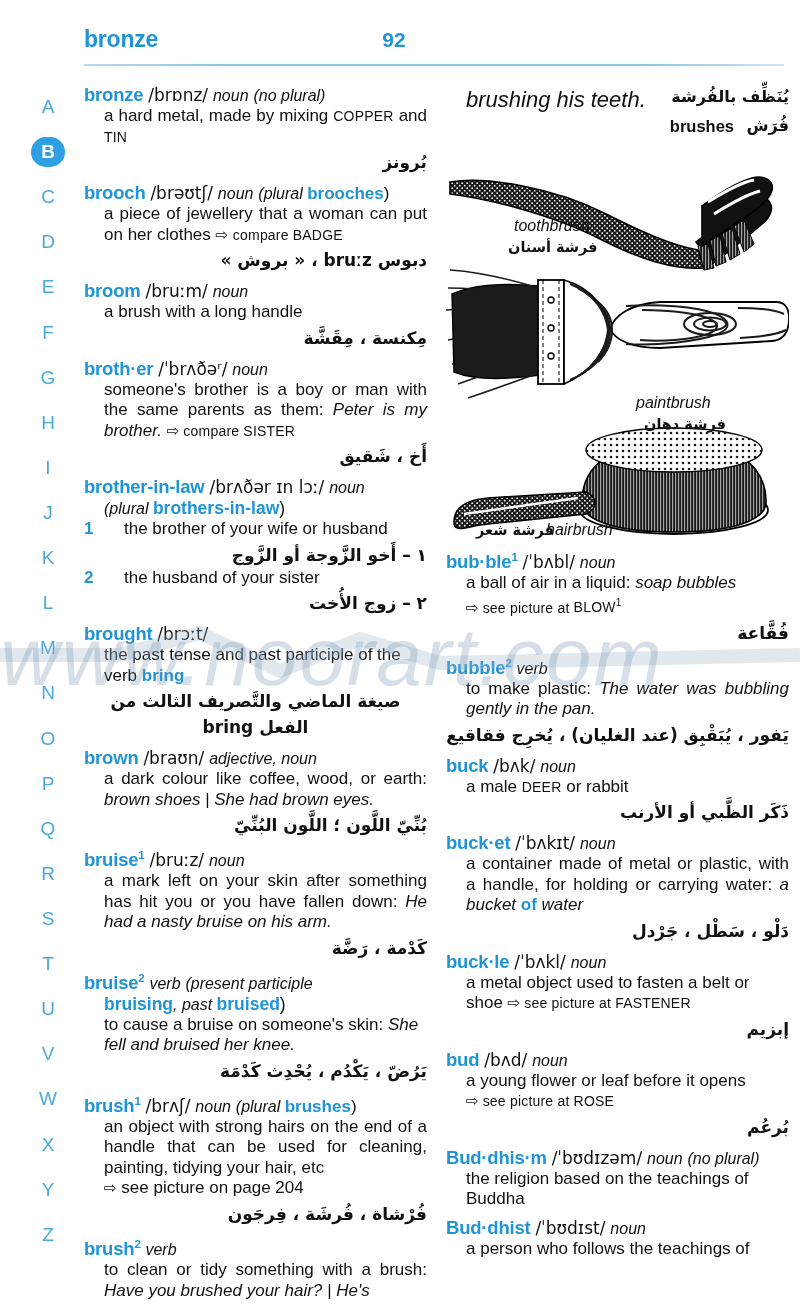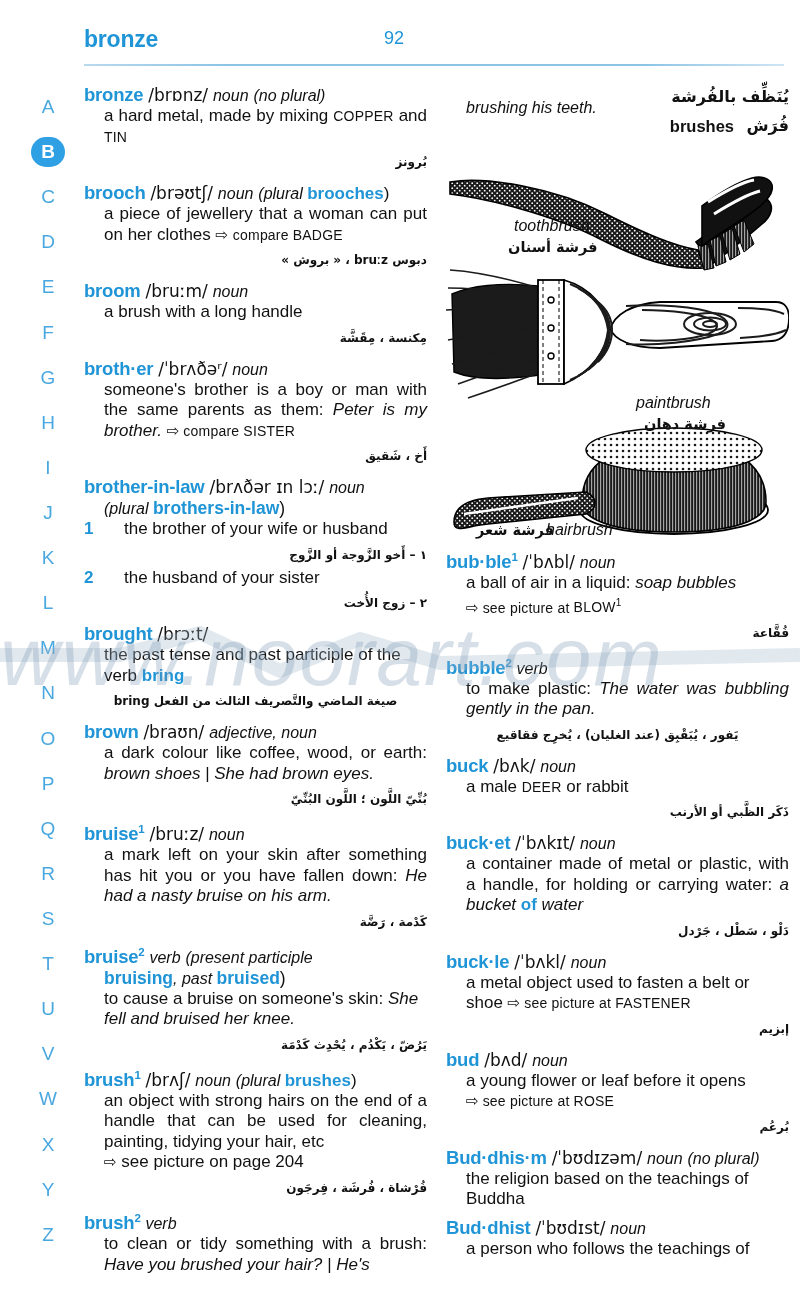--- a/index.html
+++ b/index.html
@@ -71,22 +71,23 @@
     font-weight: bold;
     color: #1f94d6;
     letter-spacing: -0.2px;
   }
   #head-page {
     position: absolute;
     left: 0;
     top: 2px;
     width: 620px;
     text-align: center;
-    font-size: 18px;
+    font-size: 21px;
     color: #1f94d6;
+    font-weight: bold;
   }
   #head-rule {
     position: absolute;
     left: 84px;
     top: 64px;
     width: 700px;
     height: 2px;
     background: linear-gradient(to right, #b9d9ee, #8cc4e6 20%, #8cc4e6 80%, #cfe5f4);
   }
 
@@ -136,21 +137,21 @@
   .sc {
     font-size: 14px;
     letter-spacing: 0.2px;
   }
   .sc sup { font-size: 10px; }
   .arrow { font-family: "DejaVu Sans", sans-serif; font-size: 15px; }
   .ar {
     direction: rtl;
     text-align: right;
     font-family: "DejaVu Sans", sans-serif;
-    font-size: 12px;
+    font-size: 17px;
     font-weight: bold;
     line-height: 26px;
     padding-top: 2px;
   }
   .ar.center { text-align: center; }
   .sense {
     font-size: 17px;
     line-height: 20.5px;
     padding-left: 20px;
     text-indent: -20px;
@@ -190,22 +191,21 @@
     font-weight: bold;
   }
   .hdr-en {
     position: absolute;
     font-size: 16.5px;
     font-weight: bold;
   }
   .cont-ital {
     position: absolute;
     font-style: italic;
-    font-size: 16px;
-    margin-top: 12px;
+    font-size: 22px;
   }
 
   
   #watermark {
     position: absolute;
     left: 0;
     top: 612px;
     width: 664px;
     height: 90px;
     z-index: 20;

